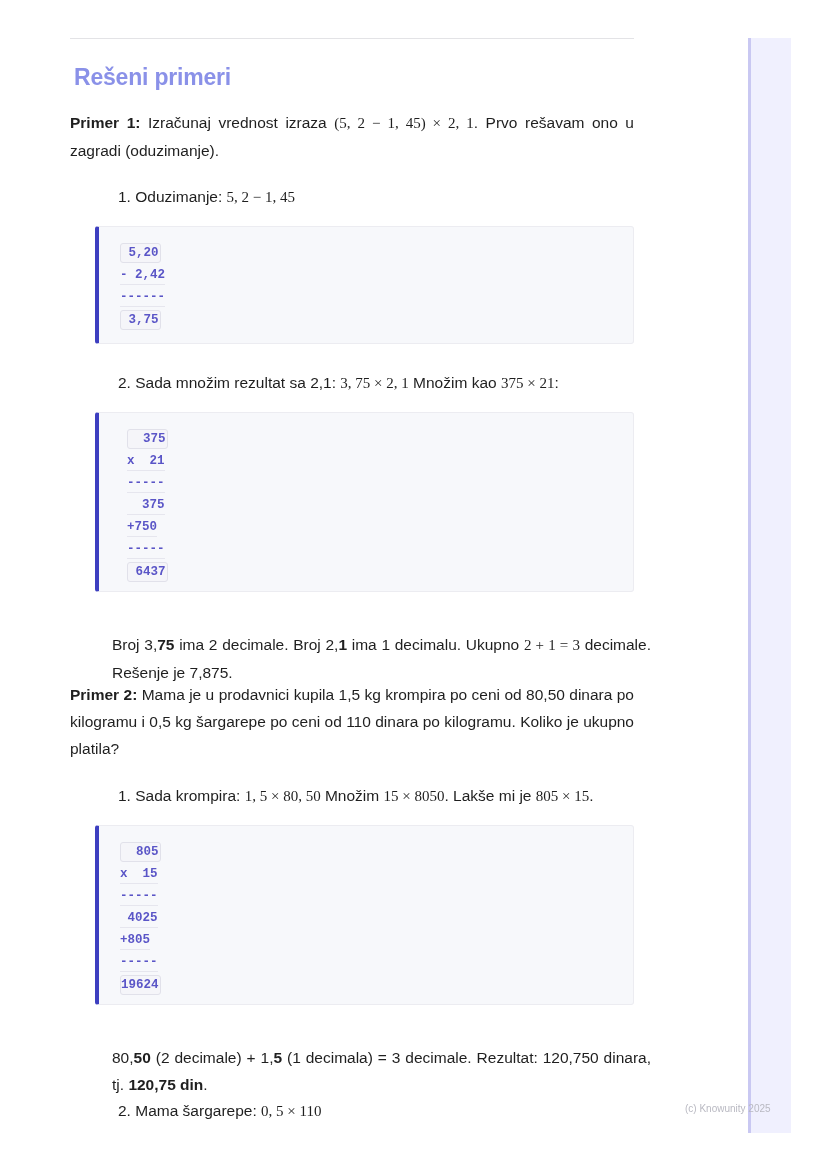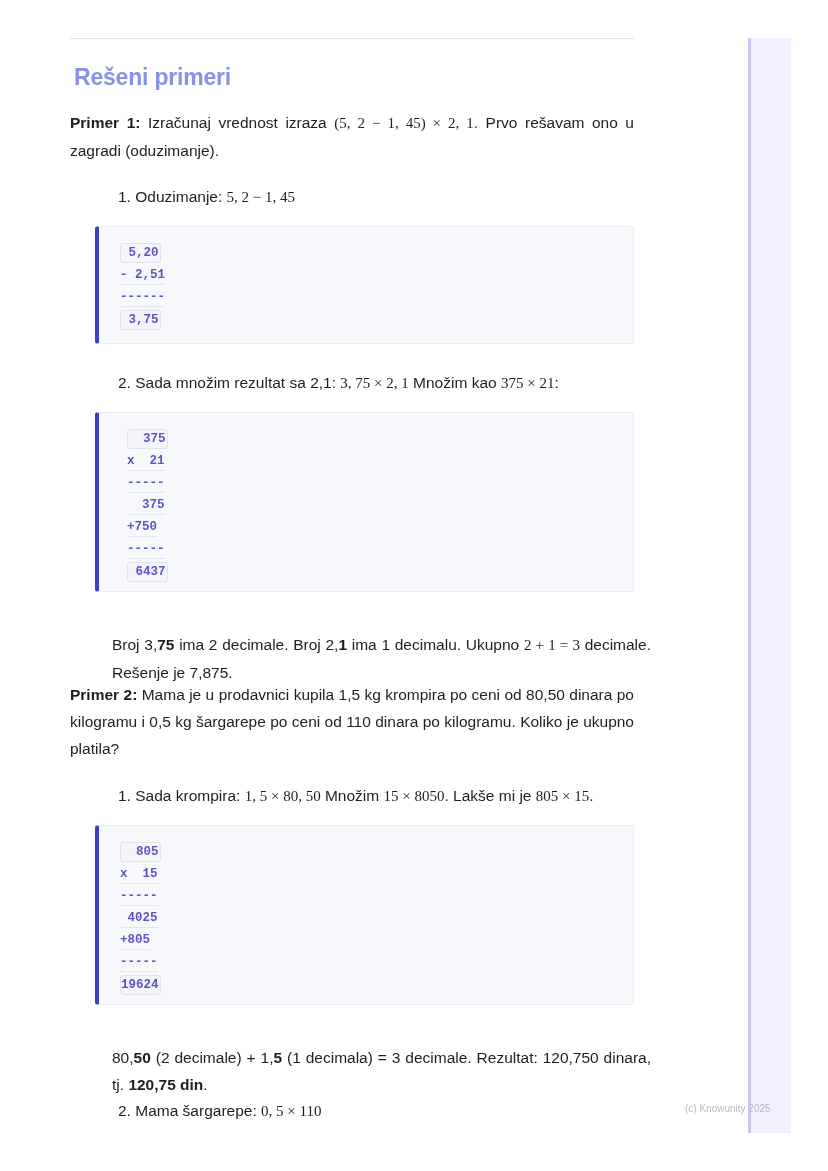--- a/index.html
+++ b/index.html
@@ -131,21 +131,21 @@
     <b>Primer 1:</b><span> Izračunaj vrednost izraza </span><span class="math">(5, 2 − 1, 45) × 2, 1</span><span>. Prvo rešavam ono u zagradi (oduzimanje).</span>
   </p>
 
   <div class="li" style="top:182px;">
     <span>1.</span>
     <span>Oduzimanje: </span><span class="math">5, 2 − 1, 45</span>
   </div>
 
   <div class="code-block" style="top:226px;height:118px;">
     <span class="code-line boxed"> 5,20</span>
-    <span class="code-line">- 2,51</span>
+    <span class="code-line">- 2,42</span>
     <span class="code-line">------</span>
     <span class="code-line boxed"> 3,75</span>
   </div>
 
   <div class="li" style="top:368px;">
     <span>2.</span>
     <span>Sada množim rezultat sa 2,1: </span><span class="math">3, 75 × 2, 1</span><span> Množim kao </span><span class="math">375 × 21</span><span>:</span>
   </div>
 
   <div class="code-block" style="top:412px;height:180px;padding-left:28px;">

